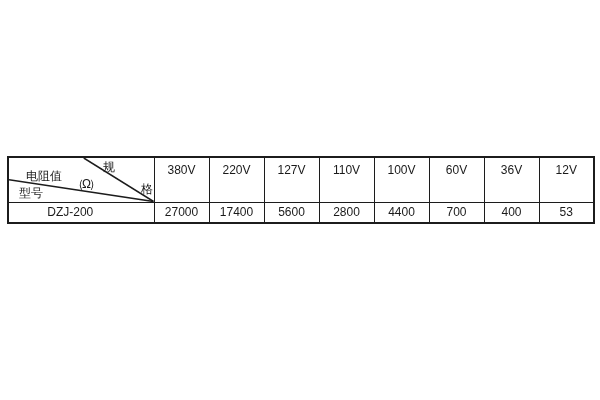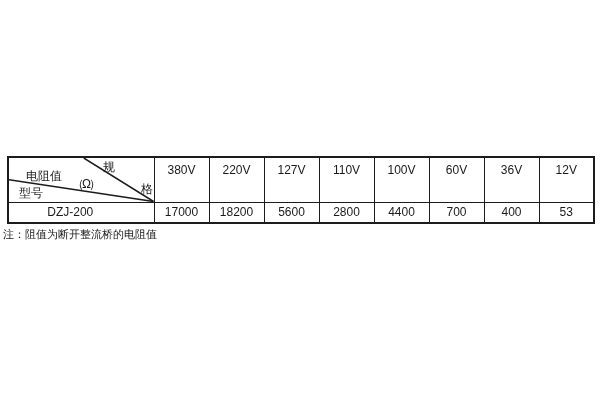--- a/index.html
+++ b/index.html
@@ -95,27 +95,26 @@
         <td class="col-v">220V</td>
         <td class="col-v">127V</td>
         <td class="col-v">110V</td>
         <td class="col-v">100V</td>
         <td class="col-v">60V</td>
         <td class="col-v">36V</td>
         <td class="col-v">12V</td>
       </tr>
       <tr class="data-row">
         <td class="col-corner model-cell">DZJ-200</td>
-        <td class="col-v">17000</td>
-        <td class="col-v">18200</td>
+        <td class="col-v">27000</td>
+        <td class="col-v">17400</td>
         <td class="col-v">5600</td>
         <td class="col-v">2800</td>
         <td class="col-v">4400</td>
         <td class="col-v">700</td>
         <td class="col-v">400</td>
         <td class="col-v">53</td>
       </tr>
     </tbody>
   </table>
 
-  <div class="note">注：阻值为断开整流桥的电阻值</div>
 
 </div>
 
 </body></html>

